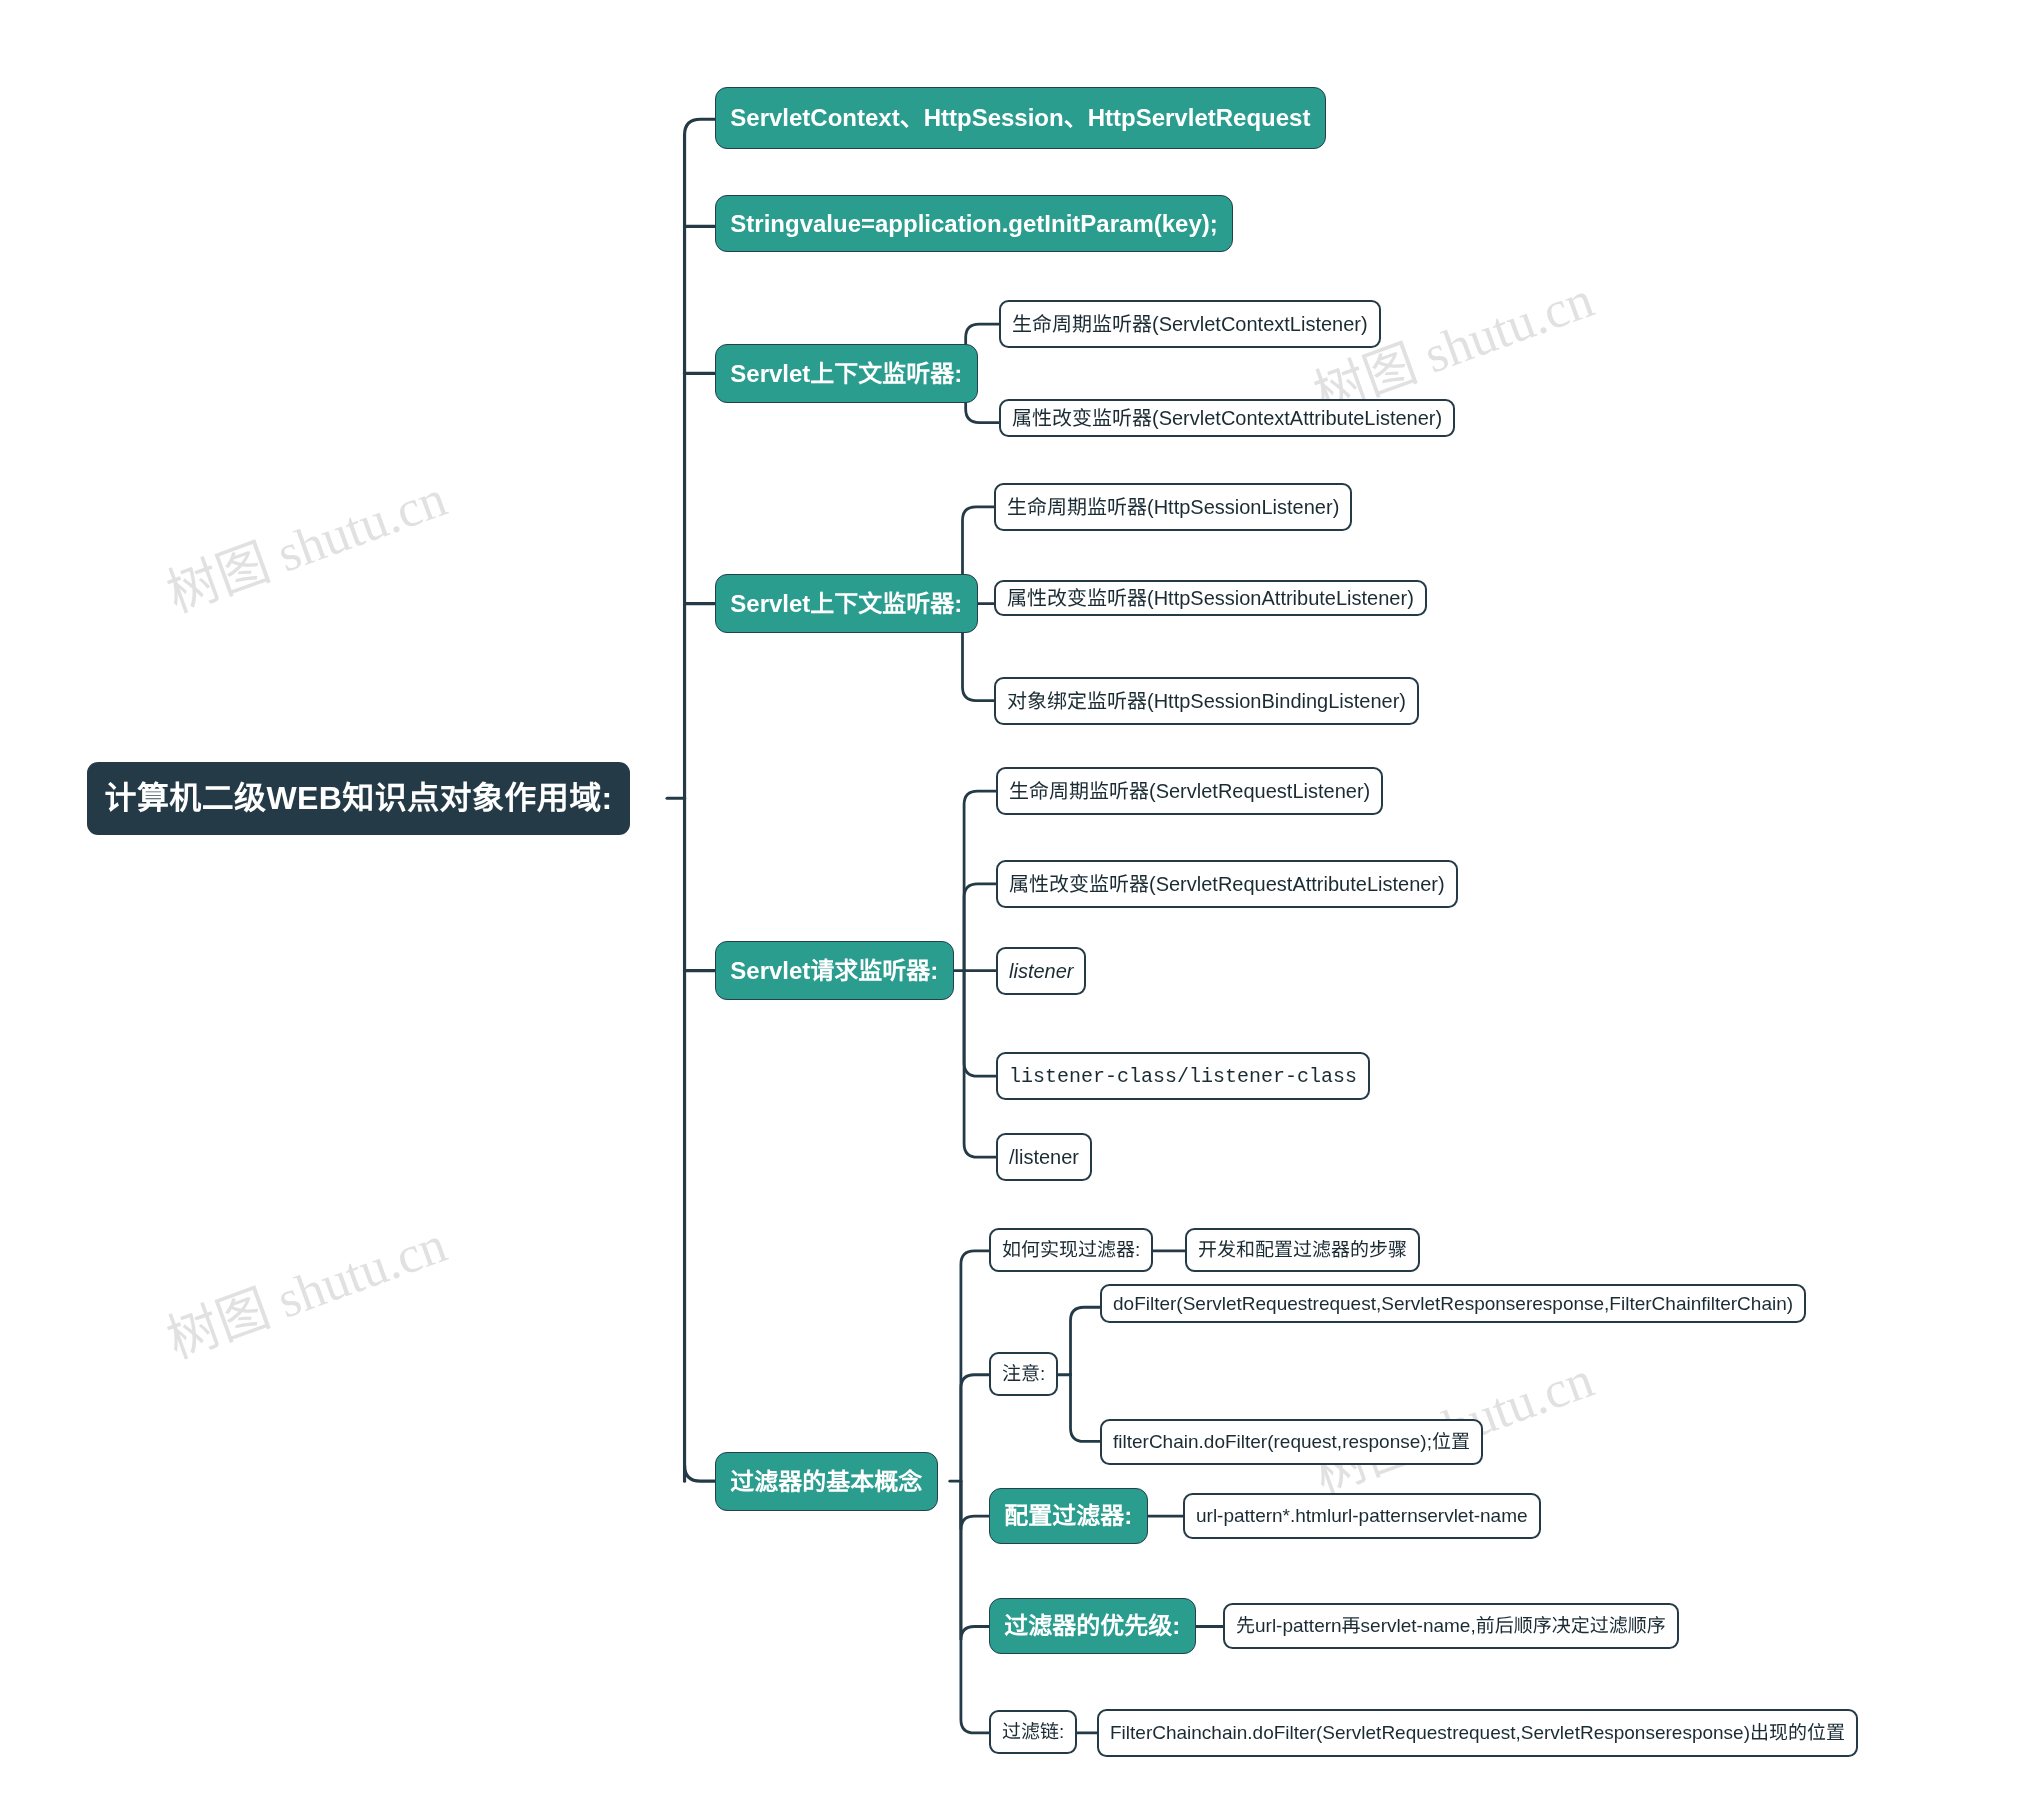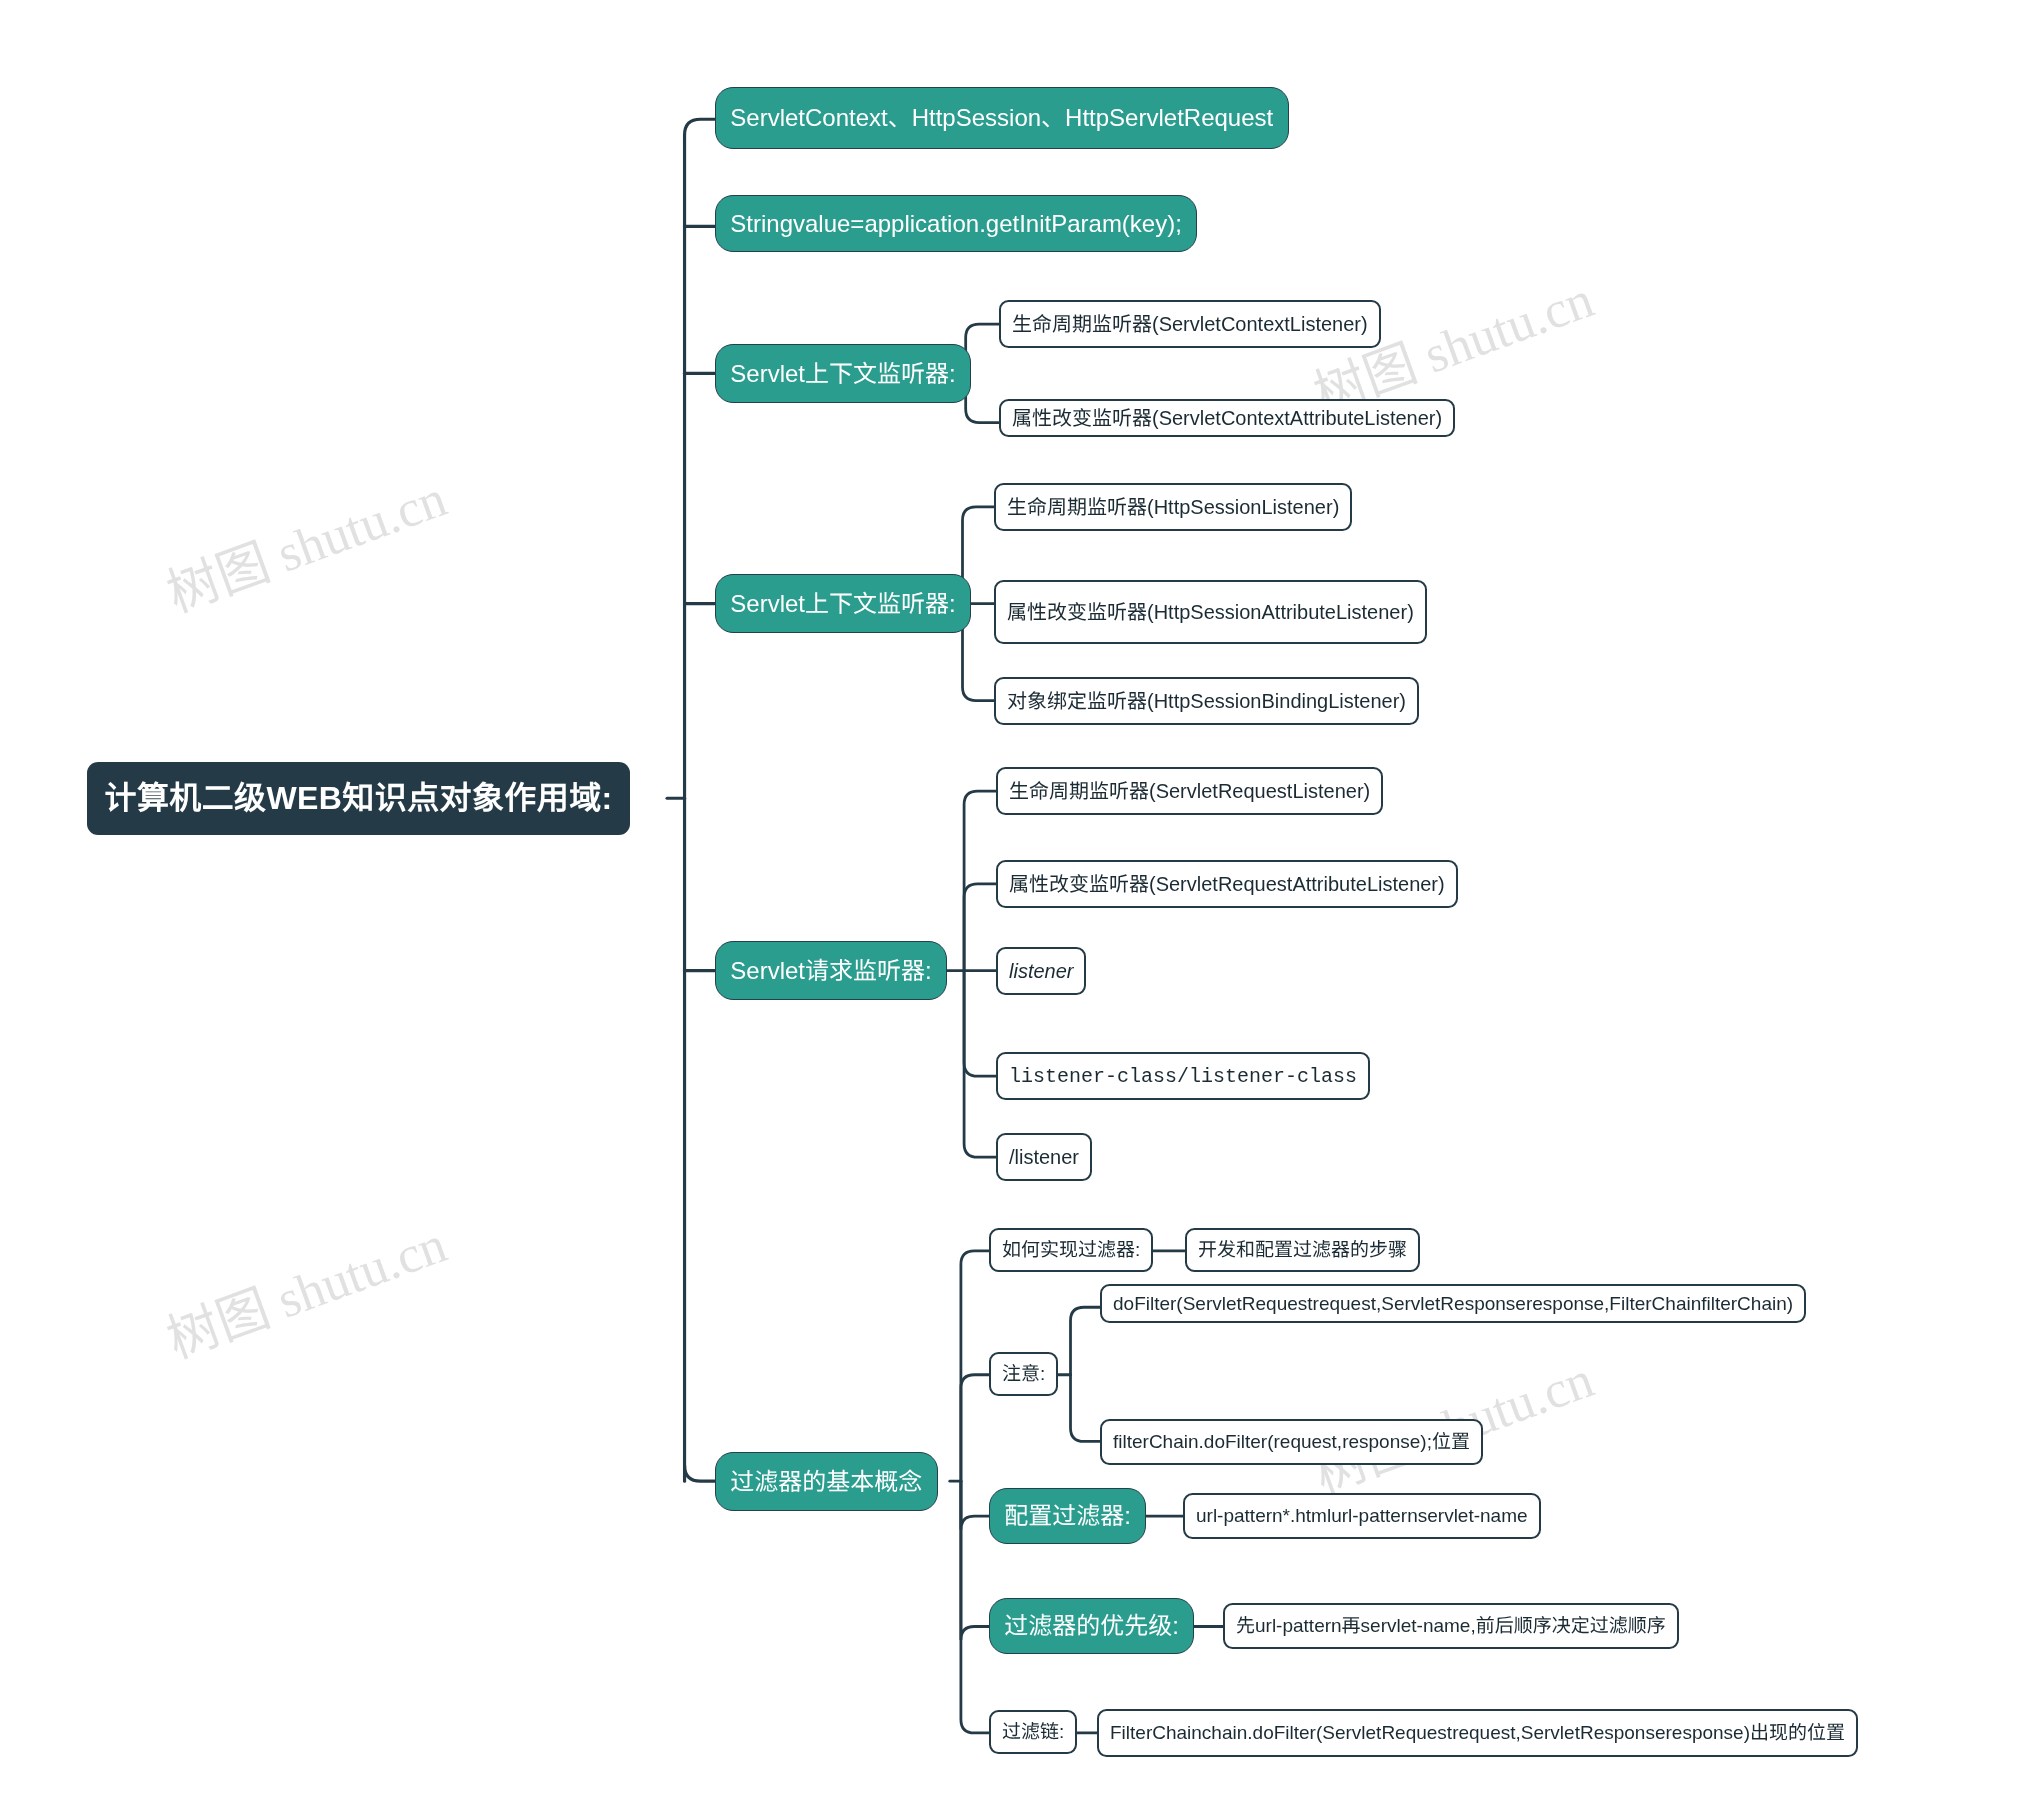--- a/index.html
+++ b/index.html
@@ -63,23 +63,23 @@
     border-radius: 11px;
     font-size: 32px;
     font-weight: 600;
     padding: 0 17.5px;
     letter-spacing: 0.4px;
   }
 
   .node.green {
     background: #2a9d8f;
     color: #ffffff;
-    border-radius: 18px;
+    border-radius: 12px;
     font-size: 24px;
-    font-weight: 400;
+    font-weight: 700;
     padding: 0 14.3px;
     border: 1.6px solid #25404d;
   }
 
   .node.plain {
     background: #ffffff;
     color: #1b2b34;
     border: 2px solid #243b47;
     border-radius: 9.5px;
     font-size: 20px;
@@ -161,21 +161,21 @@
   <div class="node green" style="left:715px; top:87px; height:62px;">ServletContext、HttpSession、HttpServletRequest</div>
 
   <div class="node green" style="left:715px; top:195px; height:57px;">Stringvalue=application.getInitParam(key);</div>
 
   <div class="node green" style="left:715px; top:344px; height:59px;">Servlet上下文监听器:</div>
   <div class="node plain" style="left:999px; top:300px; height:48px;">生命周期监听器(ServletContextListener)</div>
   <div class="node plain" style="left:999px; top:399px; height:38px;">属性改变监听器(ServletContextAttributeListener)</div>
 
   <div class="node green" style="left:715px; top:574px; height:59px;">Servlet上下文监听器:</div>
   <div class="node plain" style="left:994px; top:483px; height:48px;">生命周期监听器(HttpSessionListener)</div>
-  <div class="node plain" style="left:994px; top:580px; height:64px;">属性改变监听器(HttpSessionAttributeListener)</div>
+  <div class="node plain" style="left:994px; top:580px; height:36px;">属性改变监听器(HttpSessionAttributeListener)</div>
   <div class="node plain" style="left:994px; top:677px; height:48px;">对象绑定监听器(HttpSessionBindingListener)</div>
 
   <div class="node green" style="left:715px; top:941px; height:59px;">Servlet请求监听器:</div>
   <div class="node plain" style="left:996px; top:767px; height:48px;">生命周期监听器(ServletRequestListener)</div>
   <div class="node plain" style="left:996px; top:860px; height:48px;">属性改变监听器(ServletRequestAttributeListener)</div>
   <div class="node plain" style="left:996px; top:947px; height:48px;font-style:italic;">listener</div>
   <div class="node plain" style="left:996px; top:1052px; height:48px;font-family:Liberation Mono, monospace;">listener-class/listener-class</div>
   <div class="node plain" style="left:996px; top:1133px; height:48px;">/listener</div>
 
   <div class="node green" style="left:715px; top:1452px; height:59px;">过滤器的基本概念</div>

